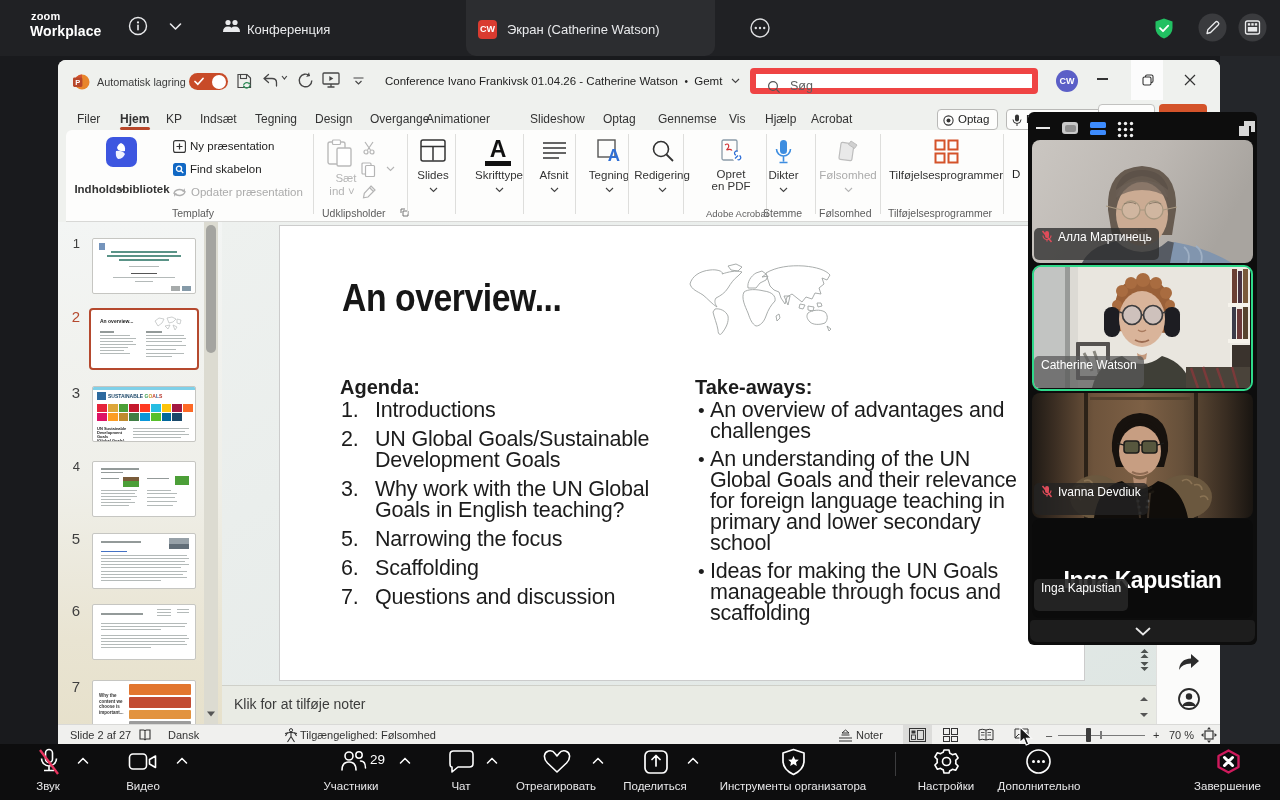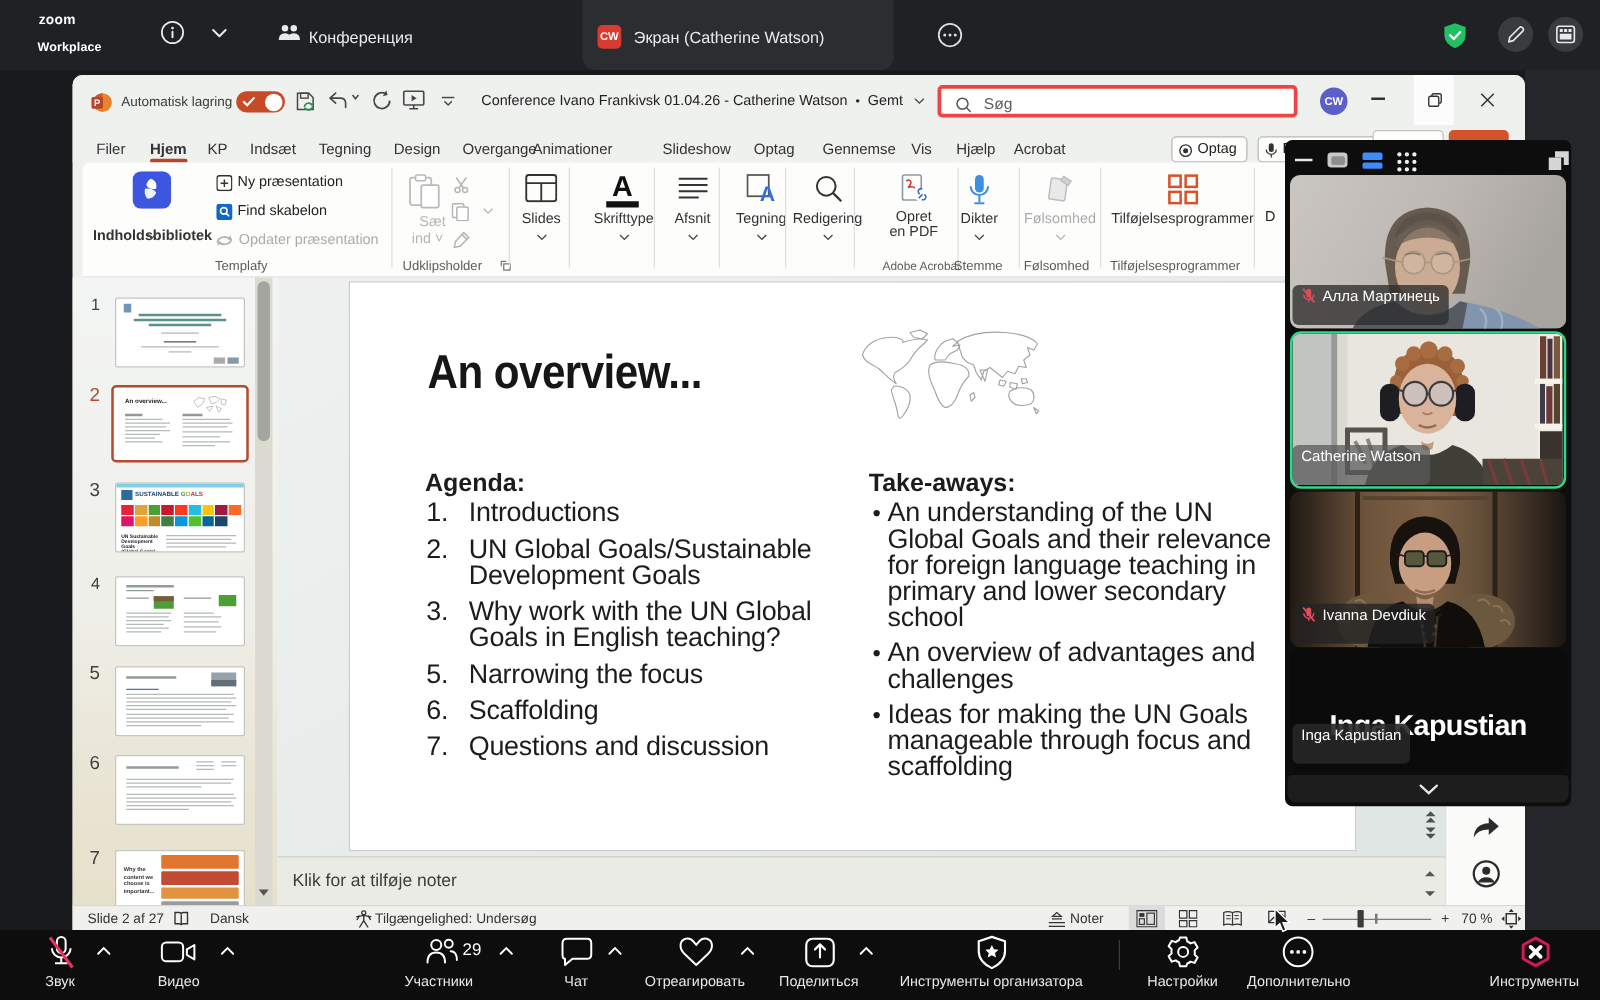--- a/index.html
+++ b/index.html
@@ -3,21 +3,21 @@
 <meta charset="utf-8">
 <style>
   * { margin:0; padding:0; box-sizing:border-box; }
   html,body { width:1280px; height:800px; overflow:hidden; background:#1e2023; font-family:"Liberation Sans", sans-serif; }
   .abs { position:absolute; }
   #stage { position:relative; width:1280px; height:800px; background:#191a1d; }
 
   
   #topbar { position:absolute; left:0; top:0; width:1280px; height:56px; background:#202124; }
   #topbar .logo1 { position:absolute; left:31px; top:10px; color:#fff; font-size:11px; font-weight:bold; letter-spacing:.2px; }
-  #topbar .logo2 { position:absolute; left:30px; top:33px; color:#fff; font-size:10px; font-weight:bold; letter-spacing:.1px; }
+  #topbar .logo2 { position:absolute; left:30px; top:23px; color:#fff; font-size:14px; font-weight:bold; letter-spacing:.1px; }
   .tab-active { position:absolute; left:466px; top:0; width:249px; height:56px; background:#2c2d30; border-radius:0 0 10px 10px; }
   .cw-avatar { position:absolute; left:478px; top:20px; width:19px; height:19px; background:#d93b30; border-radius:4px; color:#fff; font-size:9px; font-weight:bold; text-align:center; line-height:19px; }
   .tab-label { position:absolute; left:507px; top:22px; color:#e9eaec; font-size:13px; }
   .conf-label { position:absolute; left:247px; top:22px; color:#e9eaec; font-size:13px; }
 
   
   #ppt { position:absolute; left:58px; top:60px; width:1162px; height:684px; background:#eff1ee; border-radius:8px 8px 0 0; overflow:hidden; }
   #titlebar { position:absolute; left:0; top:0; width:1162px; height:40px; background:#eff1ee; }
   #tabrow { position:absolute; left:0; top:40px; width:1162px; height:30px; background:#eff1ee; }
   #ribbon { position:absolute; left:8px; top:70px; width:1154px; height:92px; background:#fdfdfc; border-radius:6px 0 0 0; border-bottom:1px solid #d8d8d6; }
@@ -134,21 +134,21 @@
         <path d="M7.3 4 l4 2.5 -4 2.5 z" fill="#474747"></path>
         <path d="M9 12 v3 M5.5 15 h7" stroke="#474747" stroke-width="1.3"></path>
       </svg>
       <svg class="abs" style="left:295px;top:17px" width="11" height="8" viewBox="0 0 11 8">
         <path d="M0.5 1 h10 M2.5 4 l3 3 3-3" fill="none" stroke="#474747" stroke-width="1.2"></path>
       </svg>
       <div class="abs" style="left:327px;top:15px;font-size:11.5px;color:#222;white-space:nowrap;">Conference Ivano Frankivsk 01.04.26 - Catherine Watson&nbsp; <span style="font-size:10px;">•</span>&nbsp; Gemt</div>
         <svg class="abs" style="left:673px;top:18px" width="9" height="6" viewBox="0 0 9 6">
           <path d="M1 1 l3.5 3.5 L8 1" fill="none" stroke="#444" stroke-width="1.1"></path>
         </svg>
-      <div class="abs" style="left:692px;top:8px;width:288px;height:26px;background:#fff;border:3px solid #ef4444;border-radius:4px;">
+      <div class="abs" style="left:692px;top:8px;width:288px;height:26px;background:#fff;border:6px solid #ef4444;border-radius:4px;">
         <svg class="abs" style="left:11px;top:6px" width="14" height="14" viewBox="0 0 14 14">
             <circle cx="6" cy="6" r="4.4" fill="none" stroke="#555" stroke-width="1.2"></circle>
             <path d="M9.4 9.4 L12.6 12.6" stroke="#555" stroke-width="1.2"></path>
           </svg>
         <div class="abs" style="left:34px;top:5px;font-size:12.5px;color:#5f5f5f;">Søg</div>
       </div>
       <div class="abs" style="left:998px;top:10px;width:22px;height:22px;background:#5b5fc7;border-radius:50%;color:#fff;font-size:9px;font-weight:bold;text-align:center;line-height:22px;">CW</div>
       <div class="abs" style="left:1039px;top:18px;width:11px;height:1.5px;background:#333;"></div>
       <div class="abs" style="left:1073px;top:0;width:32px;height:40px;background:#fcfcfc;"></div>
       <svg class="abs" style="left:1084px;top:14px" width="12" height="12" viewBox="0 0 12 12">
@@ -504,22 +504,22 @@
           <div class="abs" style="left:61px;top:174px;font-size:21.5px;color:#1c1c1c;line-height:21px;letter-spacing:-0.2px;">
             <div style="margin-bottom:8px;"><span class="num">1.</span><span class="itx">Introductions</span></div>
             <div style="margin-bottom:8px;"><span class="num">2.</span><span class="itx">UN Global Goals/Sustainable<br>Development Goals</span></div>
             <div style="margin-bottom:8px;"><span class="num">3.</span><span class="itx">Why work with the UN Global<br>Goals in English teaching?</span></div>
             <div style="margin-bottom:8px;"><span class="num">5.</span><span class="itx">Narrowing the focus</span></div>
             <div style="margin-bottom:8px;"><span class="num">6.</span><span class="itx">Scaffolding</span></div>
             <div><span class="num">7.</span><span class="itx">Questions and discussion</span></div>
           </div>
           <div class="abs" style="left:415px;top:150px;font-size:20px;font-weight:bold;color:#1c1c1c;">Take-aways:</div>
           <div class="abs" style="left:418px;top:174px;font-size:21.5px;color:#1c1c1c;line-height:21px;letter-spacing:-0.2px;">
+            <div style="margin-bottom:7px;"><span class="bul">•</span><span class="btx">An overview of advantages and<br>challenges</span></div>
             <div style="margin-bottom:7px;"><span class="bul">•</span><span class="btx">An understanding of the UN<br>Global Goals and their relevance<br>for foreign language teaching in<br>primary and lower secondary<br>school</span></div>
-            <div style="margin-bottom:7px;"><span class="bul">•</span><span class="btx">An overview of advantages and<br>challenges</span></div>
             <div><span class="bul">•</span><span class="btx">Ideas for making the UN Goals<br>manageable through focus and<br>scaffolding</span></div>
           </div>
         </div>
         <div class="abs" style="left:915px;top:0;width:14px;height:423px;background:#eef0ee;"></div>
         <svg class="abs" style="left:917px;top:426px" width="11" height="24" viewBox="0 0 11 24">
           <path d="M1.5 5 L5.5 1 L9.5 5 M1.5 10 L5.5 6 L9.5 10" fill="#4d5250" stroke="none"></path>
           <path d="M1.5 14 L5.5 18 L9.5 14 M1.5 19 L5.5 23 L9.5 19" fill="#4d5250"></path>
         </svg>
       </div>
       <div id="notes">
@@ -544,21 +544,21 @@
         <svg class="abs" style="left:80px;top:3px" width="14" height="14" viewBox="0 0 14 14">
             <path d="M2 2 h3.5 q1.5 0 1.5 1.5 q0 -1.5 1.5 -1.5 H12 v9 H8.5 q-1.5 0 -1.5 1.2 q0 -1.2 -1.5 -1.2 H2 z" fill="none" stroke="#333" stroke-width="1.1"></path>
             <path d="M7 3.5 v8" stroke="#333" stroke-width="1.1"></path>
           </svg>
         <div class="abs" style="left:110px;top:4px;">Dansk</div>
         <svg class="abs" style="left:226px;top:3px" width="14" height="15" viewBox="0 0 14 15">
             <circle cx="7" cy="2.2" r="1.6" fill="none" stroke="#333" stroke-width="1"></circle>
             <path d="M1 5.5 l6-1.2 6 1.2 M7 4.5 v4 M7 8.5 L3.5 14 M7 8.5 L10.5 14" fill="none" stroke="#333" stroke-width="1.1"></path>
             <path d="M1.5 8 l2-3.5 M12.5 8 l-2-3.5" stroke="#333" stroke-width="1.1"></path>
           </svg>
-        <div class="abs" style="left:242px;top:4px;">Tilgængelighed: Undersøg</div>
+        <div class="abs" style="left:242px;top:4px;">Tilgængelighed: Følsomhed</div>
         <svg class="abs" style="left:780px;top:4px" width="15" height="13" viewBox="0 0 15 13">
             <path d="M1 12 h13 M1 9 h13 M3.5 6 h8 M7.5 1 l-3.5 3 h7 z" stroke="#333" stroke-width="1" fill="none"></path>
           </svg>
         <div class="abs" style="left:798px;top:4px;">Noter</div>
         <div class="abs" style="left:845px;top:0;width:29px;height:20px;background:#dcdcda;"></div>
         <svg class="abs" style="left:851px;top:3px" width="17" height="14" viewBox="0 0 17 14">
             <rect x="0.5" y="0.5" width="16" height="13" fill="none" stroke="#333" stroke-width="1"></rect>
             <rect x="2.5" y="2.5" width="4" height="3" fill="#333"></rect>
             <rect x="2.5" y="7" width="4" height="4.5" fill="none" stroke="#333" stroke-width="0.9"></rect>
             <rect x="8.5" y="2.5" width="6" height="9" fill="none" stroke="#333" stroke-width="0.9"></rect>
@@ -827,20 +827,20 @@
       <circle cx="8.5" cy="13.5" r="1.5" fill="#fff"></circle>
         <circle cx="13.5" cy="13.5" r="1.5" fill="#fff"></circle>
         <circle cx="18.5" cy="13.5" r="1.5" fill="#fff"></circle>
     </svg>
     <div class="tlabel" style="left:979px;width:120px;">Дополнительно</div>
 
     <svg class="abs" style="left:1215px;top:4px" width="27" height="27" viewBox="0 0 27 27">
       <path d="M8 3.5 h11 l5.5 10 -5.5 10 h-11 l-5.5-10 z" fill="none" stroke="#cf1a5c" stroke-width="2.4" stroke-linejoin="round" transform="rotate(90 13.5 13.5)"></path>
       <path d="M9.5 9.5 L17.5 17.5 M17.5 9.5 L9.5 17.5" stroke="#fff" stroke-width="3" stroke-linecap="round"></path>
     </svg>
-    <div class="tlabel" style="left:1175px;width:105px;">Инструменты</div>
+    <div class="tlabel" style="left:1175px;width:105px;">Завершение</div>
   </div>
 
   <svg class="abs" style="left:1018px;top:726px" width="16" height="22" viewBox="0 0 16 22">
     <path d="M2 1 L2 16.5 L5.8 13 L8.2 19 L10.8 18 L8.4 12.2 L13.5 12 Z" fill="#1a1a1a" stroke="#fff" stroke-width="1.1"></path>
   </svg>
 
 </div>
 
 </body></html>

